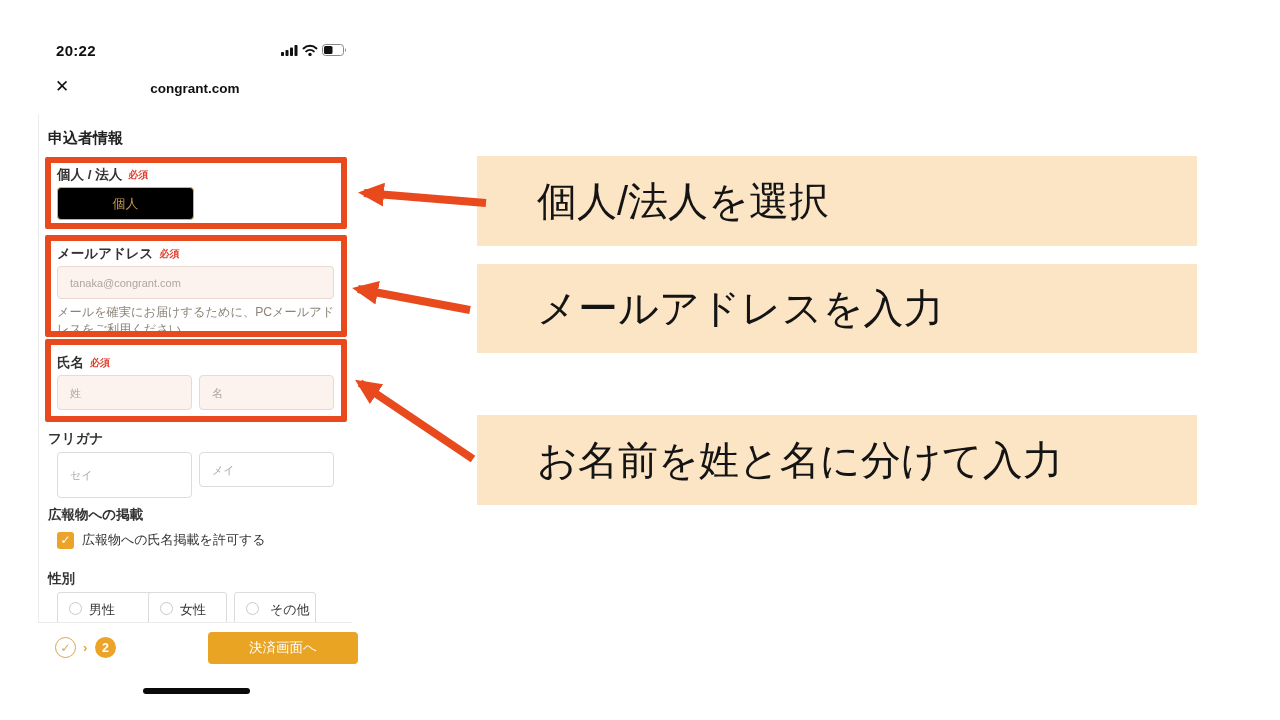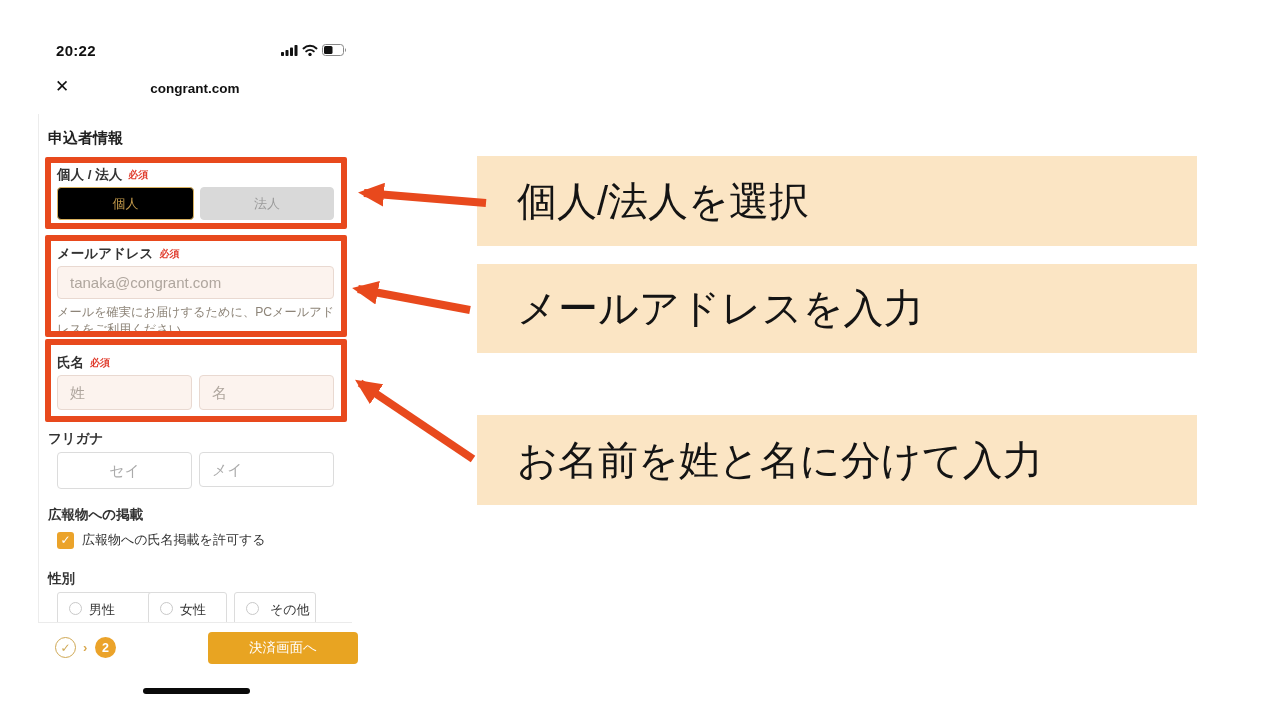--- a/index.html
+++ b/index.html
@@ -16,21 +16,21 @@
   .form-title { position:absolute; left:10px; top:99px; font-size:15px; font-weight:700; color:#222; }
 
   .fld-label { position:absolute; display:flex; align-items:center; gap:6px; font-size:13.5px; font-weight:700; color:#333; }
   .req { color:#E03C2D; font-size:10px; font-weight:700; }
 
   .seg-btn { position:absolute; height:33px; border-radius:4px; font-size:13px; cursor:pointer;
              font-family:inherit; display:flex; align-items:center; justify-content:center; }
   .seg-selected { background:#000000; border:1px solid #D9B15E; color:#C49A4B; }
   .seg-unselected { background:#D9D9D9; border:1px solid #D9D9D9; color:#9A9A9A; }
 
-  .inp { position:absolute; border-radius:4px; font-size:15px; padding:0 12px; font-family:inherit; }
+  .inp { position:absolute; border-radius:4px; font-size:11px; padding:0 12px; font-family:inherit; }
   .inp-pink { background:#FCF3EE; border:1px solid #E9D9D1; color:#555; }
   .inp-pink::placeholder { color:#AFA69E; opacity:1; }
   .inp-white { background:#fff; border:1px solid #DCDCDC; color:#555; }
   .inp-white::placeholder { color:#ABABAB; opacity:1; }
 
   .helper { position:absolute; left:19px; top:274px; width:284px; font-size:12.2px; line-height:1.42; color:#8D8478; }
 
   .chk-row { position:absolute; left:19px; top:501px; display:flex; align-items:center; gap:8px; cursor:pointer; }
   .chk-box { width:17px; height:17px; background:#EBA32A; border-radius:3px; color:#fff; font-size:12px;
              display:flex; align-items:center; justify-content:center; }
@@ -53,21 +53,21 @@
 
   .home-indicator { position:absolute; left:143px; top:688px; width:107px; height:6px; background:#0A0A0A; border-radius:3px; z-index:2; }
 
   
   .hl-box { position:absolute; left:45px; width:302px; border:6px solid #E8491D; border-radius:2px; z-index:4; background:transparent; }
   #hl1 { top:157px; height:72px; }
   #hl2 { top:235px; height:102px; }
   #hl3 { top:339px; height:83px; }
 
   .ann { position:absolute; left:477px; width:720px; background:#FBE5C4; display:flex; align-items:center;
-         padding-left:40px; font-size:40px; font-weight:500; color:#141414; z-index:2; }
+         padding-left:60px; font-size:40px; font-weight:500; color:#141414; z-index:2; }
   #ann1 { top:156px; height:90px; }
   #ann2 { top:264px; height:89px; }
   #ann3 { top:415px; height:90px; }
 
   #arrow-layer { position:absolute; left:0; top:0; z-index:10; pointer-events:none; }
 </style>
 </head>
 <body>
 
 <div id="phone">
@@ -96,40 +96,39 @@
   <button class="close-btn">✕</button>
   <div class="site-title">congrant.com</div>
 
   <div class="form-title">申込者情報</div>
 
   <div class="fld-label" style="left:19px; top:136px;">
     <span>個人 / 法人</span>
     <span class="req">必須</span>
   </div>
   <button class="seg-btn seg-selected" style="left:19px; top:157px; width:137px;">個人</button>
-  <button class="seg-btn seg-unselected" style="left:162px; top:157px; width:134px;">法人</button>
 
   <div class="fld-label" style="left:19px; top:215px;">
     <span>メールアドレス</span>
     <span class="req">必須</span>
   </div>
   <input class="inp inp-pink" style="left: 19px; top: 236px; width: 277px; height: 33px;" placeholder="tanaka@congrant.com">
   <div class="helper">メールを確実にお届けするために、PCメールアドレスをご利用ください。</div>
 
   <div class="fld-label" style="left:19px; top:324px;">
     <span>氏名</span>
     <span class="req">必須</span>
   </div>
   <input class="inp inp-pink" style="left: 19px; top: 345px; width: 135px; height: 35px;" placeholder="姓">
   <input class="inp inp-pink" style="left: 161px; top: 345px; width: 135px; height: 35px;" placeholder="名">
 
   <div class="fld-label" style="left:10px; top:400px;">
     <span>フリガナ</span>
   </div>
-  <input class="inp inp-white" style="left: 19px; top: 422px; width: 135px; height: 37px; text-align: center;" placeholder="セイ">
+  <input class="inp inp-white" style="left: 19px; top: 422px; width: 135px; height: 46px;" placeholder="セイ">
   <input class="inp inp-white" style="left: 161px; top: 422px; width: 135px; height: 35px;" placeholder="メイ">
 
   <div class="fld-label" style="left:10px; top:476px;">
     <span>広報物への掲載</span>
   </div>
   <div class="chk-row">
     <span class="chk-box">✓</span>
     <span class="chk-label">広報物への氏名掲載を許可する</span>
   </div>
 

